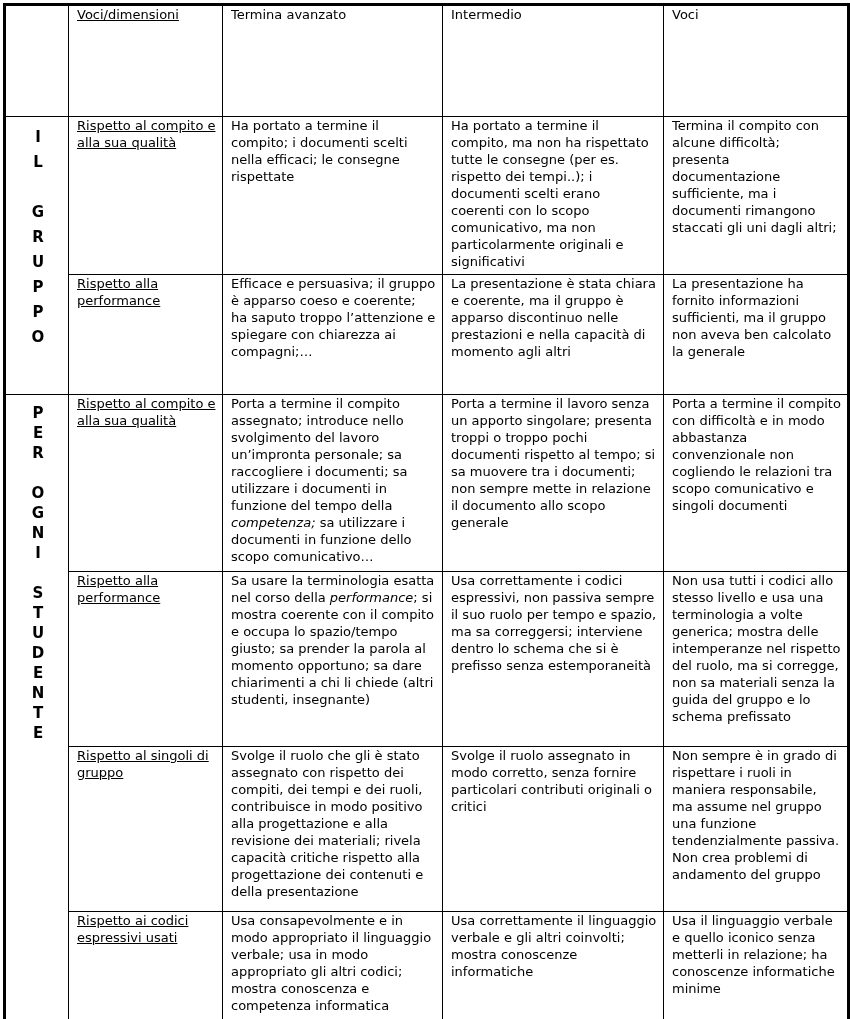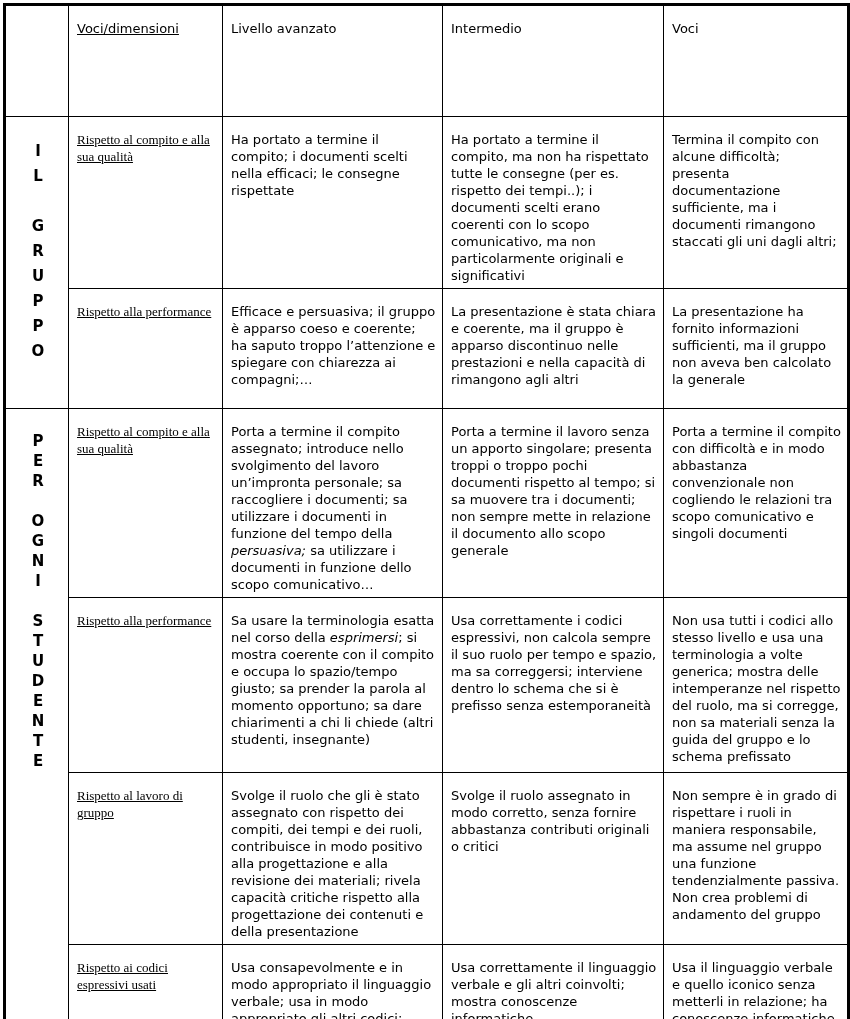--- a/index.html
+++ b/index.html
@@ -11,21 +11,21 @@
   .page { padding: 3px; box-sizing: border-box; }
   table.rubric {
     border-collapse: collapse;
     table-layout: fixed;
     width: 844px;
     border: 3px solid #000000;
   }
   table.rubric td, table.rubric th {
     border: 1px solid #000000;
     vertical-align: top;
-    padding: 14px 6px 4px 8px;
+    padding: 0 6px 4px 8px;
     font-size: 13px;
     line-height: 17px;
     font-weight: normal;
     text-align: left;
     overflow: hidden;
     box-sizing: border-box;
   }
   col.c-group { width: 64px; }
   col.c-voci  { width: 154px; }
   col.c-adv   { width: 220px; }
@@ -51,21 +51,20 @@
     vertical-align: middle;
     text-align: center;
     font-size: 16px;
   }
   td.voce-cell {
     font-size: 13.5px;
     line-height: 24px;
     padding-top: 6px;
     padding-left: 13px;
     text-decoration: underline;
-    font-family: Liberation Serif, serif;
   }
   td.group-cell {
     vertical-align: top;
     text-align: center;
     padding: 0;
   }
   .group-label {
     white-space: pre-line;
     font-weight: bold;
     font-size: 15px;
@@ -84,21 +83,21 @@
       <col class="c-group">
         <col class="c-voci">
         <col class="c-adv">
         <col class="c-int">
         <col class="c-base">
     </colgroup>
     <tbody>
       <tr class="r-header">
         <td></td>
         <td class="voci-header">Voci/dimensioni</td>
-        <td class="level-header">Livello avanzato</td>
+        <td class="level-header">Termina avanzato</td>
         <td class="level-header">Intermedio</td>
         <td class="level-header">Voci</td>
       </tr>
 
       <tr class="r-1">
         <td class="group-cell" rowspan="2">
           <div class="group-label g1">I
 L
 
 G
@@ -110,21 +109,21 @@
         </td>
         <td class="voce-cell">Rispetto al compito e alla sua qualità</td>
         <td class="desc-cell">Ha  portato a termine il compito; i documenti scelti nella efficaci; le consegne rispettate</td>
         <td class="desc-cell">Ha portato a termine il compito, ma non ha rispettato tutte le consegne (per es. rispetto dei tempi..); i documenti scelti erano coerenti con lo scopo comunicativo, ma non particolarmente originali e significativi</td>
         <td class="desc-cell">Termina il compito con alcune difficoltà; presenta documentazione sufficiente, ma i documenti rimangono staccati gli uni dagli altri;</td>
       </tr>
 
       <tr class="r-2">
         <td class="voce-cell">Rispetto alla performance</td>
         <td class="desc-cell">Efficace e persuasiva; il gruppo è apparso coeso e coerente; ha saputo troppo l’attenzione e spiegare con chiarezza ai compagni;…</td>
-        <td class="desc-cell">La presentazione è stata chiara e coerente, ma il gruppo è apparso discontinuo nelle prestazioni e nella capacità di rimangono agli altri</td>
+        <td class="desc-cell">La presentazione è stata chiara e coerente, ma il gruppo è apparso discontinuo nelle prestazioni e nella capacità di momento agli altri</td>
         <td class="desc-cell">La presentazione ha fornito informazioni sufficienti, ma il gruppo non aveva ben calcolato la generale</td>
       </tr>
 
       <tr class="r-3">
         <td class="group-cell" rowspan="4">
           <div class="group-label g2">P
 E
 R
 
 O
@@ -135,36 +134,36 @@
 S
 T
 U
 D
 E
 N
 T
 E</div>
         </td>
         <td class="voce-cell">Rispetto al compito e alla sua qualità</td>
-        <td class="desc-cell">Porta a termine il compito assegnato; introduce nello svolgimento del lavoro un’impronta personale; sa raccogliere i documenti; sa utilizzare i  documenti in funzione del tempo della <i>persuasiva;</i> sa utilizzare i documenti in funzione dello scopo comunicativo…</td>
+        <td class="desc-cell">Porta a termine il compito assegnato; introduce nello svolgimento del lavoro un’impronta personale; sa raccogliere i documenti; sa utilizzare i  documenti in funzione del tempo della <i>competenza;</i> sa utilizzare i documenti in funzione dello scopo comunicativo…</td>
         <td class="desc-cell">Porta a termine il lavoro senza un apporto singolare; presenta troppi o troppo pochi documenti rispetto al tempo; si sa muovere tra i documenti; non sempre mette in relazione il documento allo scopo generale</td>
         <td class="desc-cell">Porta a termine il compito con difficoltà e in modo abbastanza convenzionale non cogliendo le relazioni tra scopo comunicativo e singoli documenti</td>
       </tr>
 
       <tr class="r-4">
         <td class="voce-cell">Rispetto alla performance</td>
-        <td class="desc-cell">Sa usare la terminologia esatta nel corso della <i>esprimersi</i>; si mostra coerente con il compito e occupa lo spazio/tempo giusto; sa prender la parola al momento opportuno; sa dare chiarimenti a chi li chiede (altri studenti, insegnante)</td>
-        <td class="desc-cell">Usa correttamente i codici espressivi, non calcola sempre il suo ruolo per tempo e spazio, ma sa correggersi; interviene dentro lo schema che si è prefisso senza estemporaneità</td>
+        <td class="desc-cell">Sa usare la terminologia esatta nel corso della <i>performance</i>; si mostra coerente con il compito e occupa lo spazio/tempo giusto; sa prender la parola al momento opportuno; sa dare chiarimenti a chi li chiede (altri studenti, insegnante)</td>
+        <td class="desc-cell">Usa correttamente i codici espressivi, non passiva sempre il suo ruolo per tempo e spazio, ma sa correggersi; interviene dentro lo schema che si è prefisso senza estemporaneità</td>
         <td class="desc-cell">Non usa tutti i codici allo stesso livello e usa una terminologia a volte generica; mostra delle intemperanze nel rispetto del ruolo, ma si corregge, non sa materiali senza la guida del gruppo e lo schema prefissato</td>
       </tr>
 
       <tr class="r-5">
-        <td class="voce-cell">Rispetto al lavoro di gruppo</td>
+        <td class="voce-cell">Rispetto al singoli di gruppo</td>
         <td class="desc-cell">Svolge il ruolo che gli è stato assegnato con rispetto dei compiti, dei tempi e dei ruoli, contribuisce in modo positivo alla progettazione e alla revisione dei materiali; rivela capacità critiche rispetto alla progettazione dei contenuti e della presentazione</td>
-        <td class="desc-cell">Svolge il ruolo assegnato in modo corretto, senza fornire abbastanza contributi originali o critici</td>
+        <td class="desc-cell">Svolge il ruolo assegnato in modo corretto, senza fornire particolari contributi originali o critici</td>
         <td class="desc-cell">Non sempre è in grado di rispettare i ruoli in maniera responsabile, ma assume nel gruppo una funzione tendenzialmente passiva. Non crea problemi di andamento del gruppo</td>
       </tr>
 
       <tr class="r-6">
         <td class="voce-cell">Rispetto ai codici espressivi usati</td>
         <td class="desc-cell">Usa consapevolmente e in modo appropriato il linguaggio verbale; usa in modo appropriato gli altri codici; mostra conoscenza e competenza informatica</td>
         <td class="desc-cell">Usa correttamente il linguaggio verbale e gli altri coinvolti; mostra conoscenze informatiche</td>
         <td class="desc-cell">Usa il linguaggio verbale e quello iconico senza metterli in relazione; ha conoscenze informatiche minime</td>
       </tr>
     </tbody>

